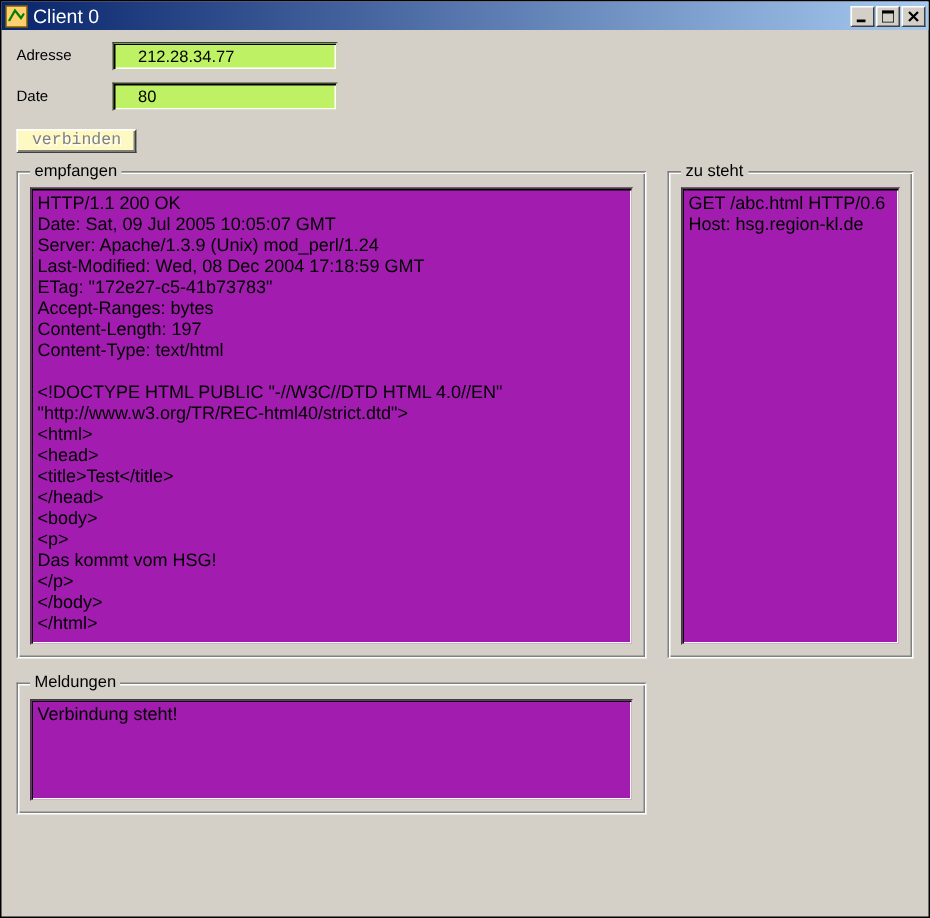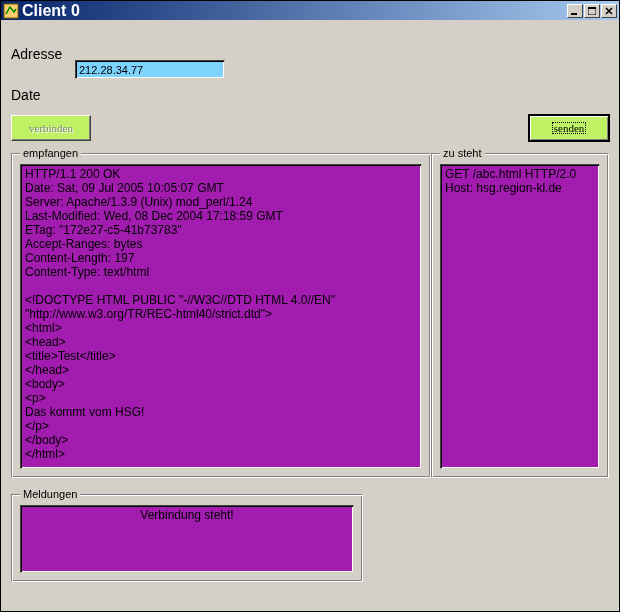--- a/index.html
+++ b/index.html
@@ -30,22 +30,22 @@
   }
   .titlebar-icon {
     width: 16px;
     height: 16px;
     margin-right: 3px;
     position: relative;
   }
   .titlebar-icon svg { display: block; }
   .titlebar-text {
     color: #fff;
-    font-weight: bold;
-    font-size: 16px;
+    font-weight: normal;
+    font-size: 13px;
     flex: 1;
   }
   .win-controls { display: flex; gap: 0; }
   .win-btn {
     width: 16px;
     height: 14px;
     background: #d4d0c8;
     border: 1px solid #fff;
     border-right-color: #404040;
     border-bottom-color: #404040;
@@ -66,52 +66,51 @@
     gap: 6px;
   }
   .form-row {
     display: flex;
     align-items: center;
     gap: 8px;
     margin-bottom: 2px;
   }
   .form-label {
     width: 56px;
-    font-size: 14px;
+    font-size: 10px;
   }
   .text-input {
     width: 150px;
     height: 19px;
     border: 1px solid #7f7f7f;
     border-top-color: #404040;
     border-left-color: #404040;
     border-right-color: #d4d0c8;
     border-bottom-color: #d4d0c8;
     box-shadow: inset 1px 1px 0 #000, inset -1px -1px 0 #fff;
-    background: #7dd3fc;
-    padding: 1px 3px;
+    background: #bef264;
+    padding: 1px 16px;
     font-family: Tahoma, Arial, sans-serif;
     font-size: 11px;
-    margin-top: 32px;
   }
   .btn-row {
     display: flex;
     align-items: center;
     margin-top: 4px;
     margin-bottom: 6px;
   }
   .btn {
     width: 80px;
-    height: 26px;
-    background: #bef264;
+    height: 16px;
+    background: #fef9c3;
     border: 1px solid #fff;
     border-right-color: #404040;
     border-bottom-color: #404040;
     box-shadow: inset -1px -1px 0 #808080;
-    font-family: Liberation Serif, serif;
+    font-family: Liberation Mono, monospace;
     font-size: 11px;
     cursor: pointer;
   }
   .btn[disabled] {
     color: #808080;
     text-shadow: 1px 1px 0 #fff;
     cursor: default;
   }
   .btn.focused {
     outline: 1px solid #000;
@@ -120,21 +119,21 @@
     box-shadow: inset 1px 1px 0 #fff, inset -1px -1px 0 #808080;
   }
   .btn.focused .btn-text {
     outline: 1px dotted #000;
     outline-offset: -1px;
     padding: 0 2px;
   }
   .spacer { flex: 1; }
   .columns {
     display: flex;
-    gap: 0;
+    gap: 14px;
     flex: 0 0 auto;
   }
   .fieldset {
     border: 1px solid #808080;
     border-right-color: #fff;
     border-bottom-color: #fff;
     box-shadow: inset 1px 1px 0 #fff, inset -1px -1px 0 #808080;
     position: relative;
     padding: 10px 8px 8px 8px;
   }
@@ -158,22 +157,22 @@
     font-family: Tahoma, Arial, sans-serif;
     font-size: 12px;
     padding: 2px 4px;
     white-space: pre-wrap;
     overflow: auto;
   }
   .left-col { flex: 0 0 420px; }
   .right-col { flex: 1; }
   .empfangen-box { height: 305px; }
   .senden-box { height: 305px; }
-  .meldungen-fs { margin-top: 10px; width: 352px; }
-  .meldungen-box { height: 68px; text-align: center; }
+  .meldungen-fs { margin-top: 10px; width: 420px; }
+  .meldungen-box { height: 68px; }
 </style>
 </head>
 <body>
 
 <div class="window">
 
   <div class="titlebar">
     <span class="titlebar-icon">
       <svg width="16" height="16" viewBox="0 0 16 16">
         <rect x="1" y="1" width="14" height="14" fill="#ffd070" stroke="#806000"></rect>
@@ -203,27 +202,27 @@
 
   <div class="client">
 
     <div class="form-row">
       <span class="form-label">Adresse</span>
       <input class="text-input" type="text" value="212.28.34.77" style="">
     </div>
 
     <div class="form-row">
       <span class="form-label">Date</span>
+      <input class="text-input" type="text" value="80" style="">
     </div>
 
     <div class="btn-row">
       <button class="btn" disabled=""><span class="btn-text">verbinden</span></button>
       <div style="width:36px"></div>
       <div class="spacer"></div>
-      <button class="btn focused"><span class="btn-text">senden</span></button>
     </div>
 
     <div class="columns">
       <div class="left-col">
         <div class="fieldset">
           <span class="legend">empfangen</span>
           <div class="textbox empfangen-box">HTTP/1.1 200 OK
 Date: Sat, 09 Jul 2005 10:05:07 GMT
 Server: Apache/1.3.9 (Unix) mod_perl/1.24
 Last-Modified: Wed, 08 Dec 2004 17:18:59 GMT
@@ -242,21 +241,21 @@
 &lt;p&gt;
 Das kommt vom HSG!
 &lt;/p&gt;
 &lt;/body&gt;
 &lt;/html&gt;</div>
         </div>
       </div>
       <div class="right-col">
         <div class="fieldset">
           <span class="legend">zu steht</span>
-          <div class="textbox senden-box">GET /abc.html HTTP/2.0
+          <div class="textbox senden-box">GET /abc.html HTTP/0.6
 Host: hsg.region-kl.de</div>
         </div>
       </div>
     </div>
 
     <div class="fieldset meldungen-fs">
       <span class="legend">Meldungen</span>
       <div class="textbox meldungen-box">Verbindung steht!</div>
     </div>
 

